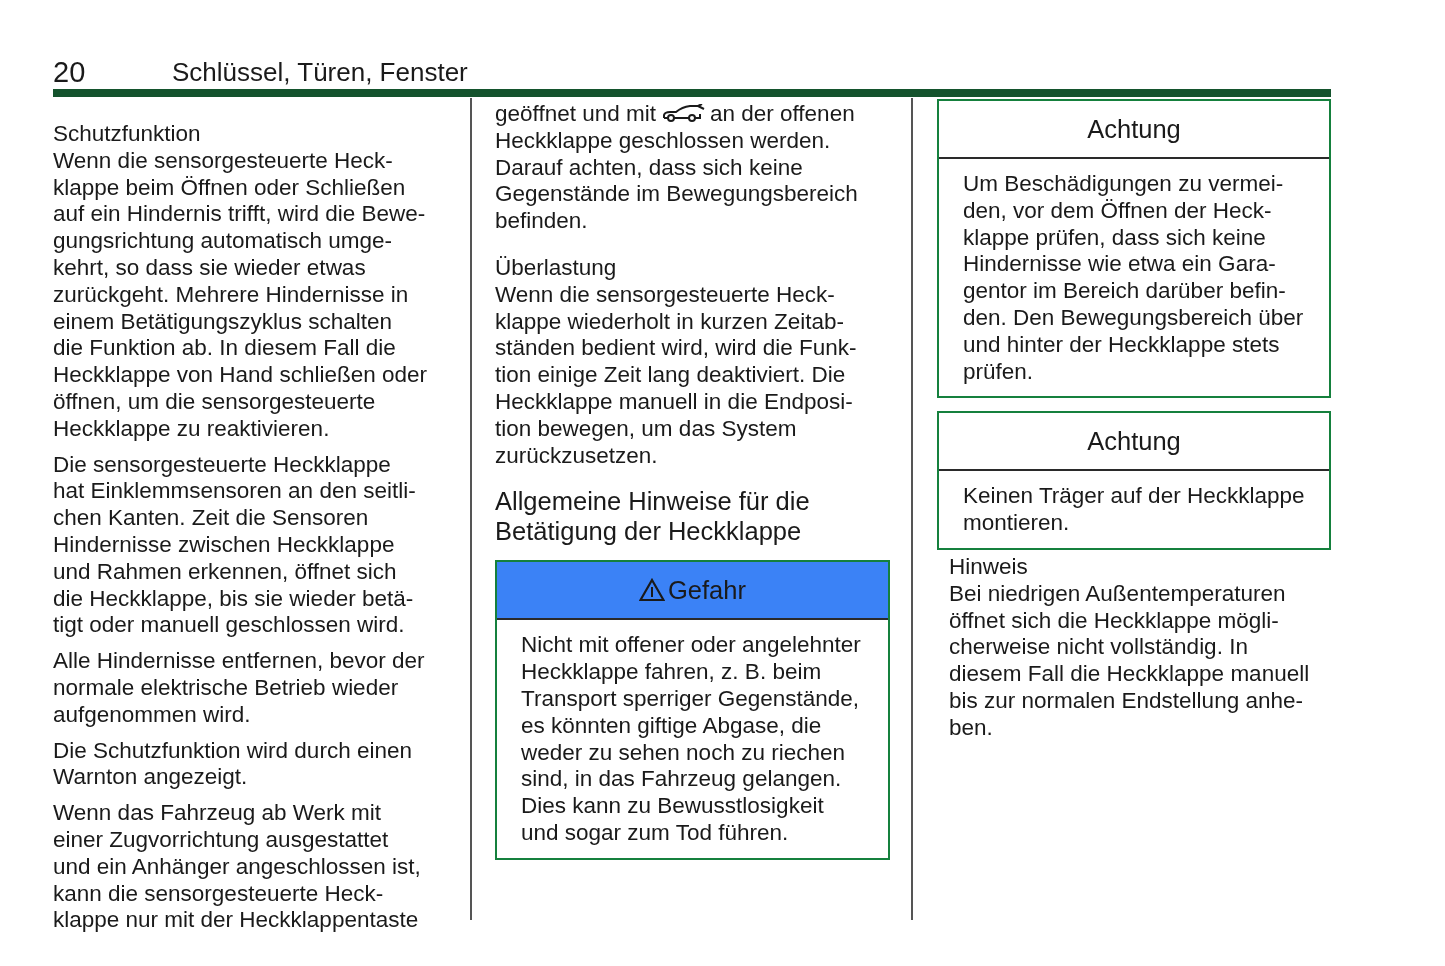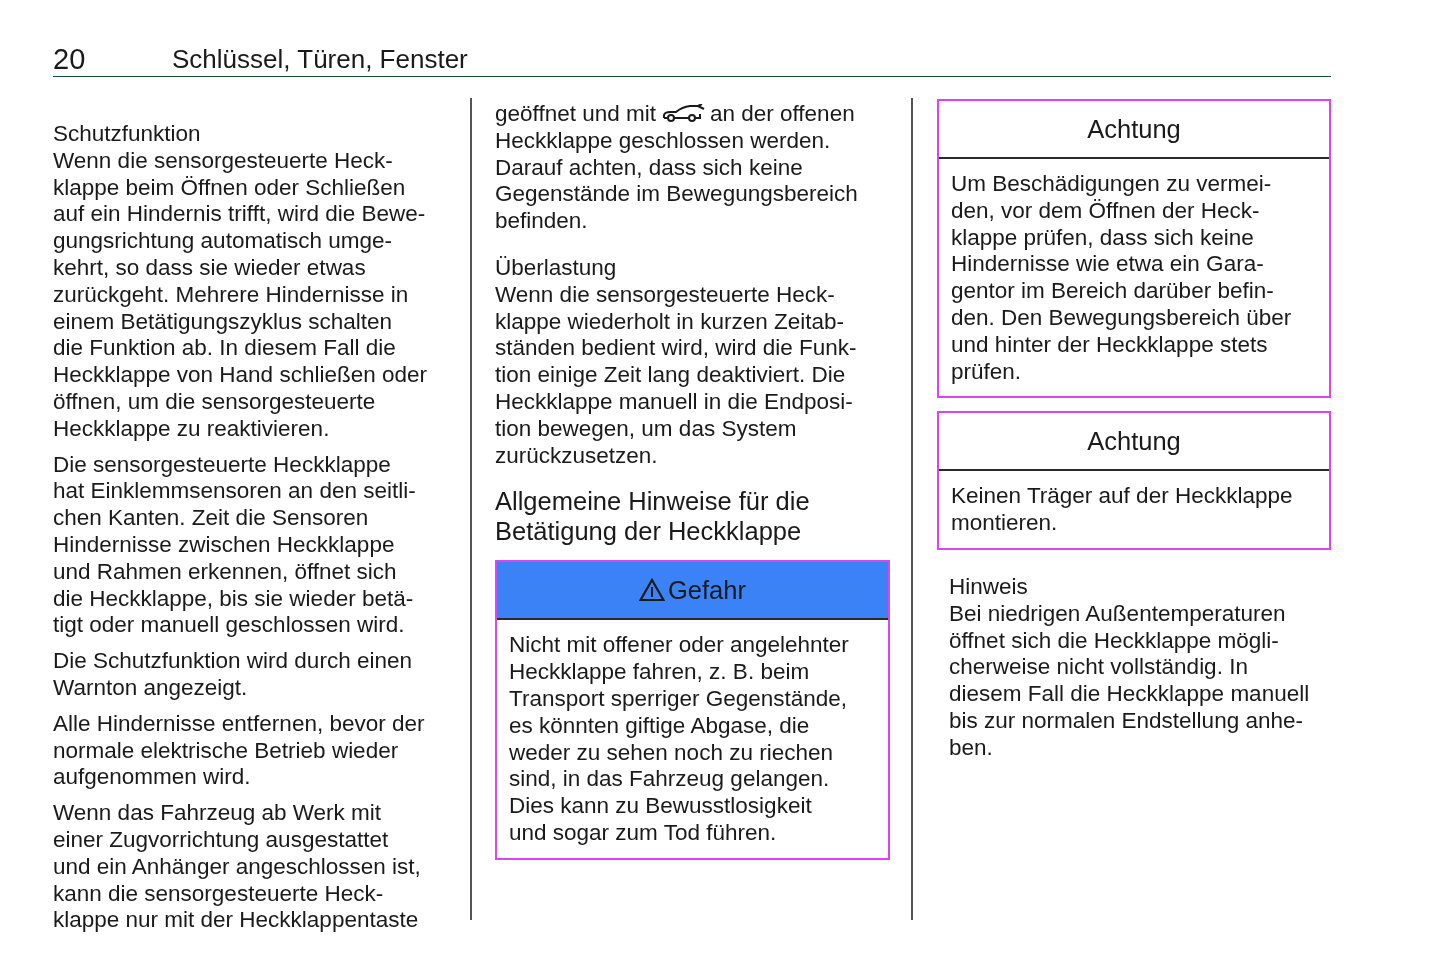--- a/index.html
+++ b/index.html
@@ -11,24 +11,24 @@
       width: 1445px;
       height: 966px;
       position: relative;
       font-family: "Liberation Sans", sans-serif;
       color: #1a1a1a;
       overflow: hidden;
     }
     .page-header {
       position: absolute;
       left: 53px;
-      top: 40px;
+      top: 53px;
       width: 1278px;
       height: 36px;
-      border-bottom: 1px solid #14532d;
+      border-bottom: 8px solid #14532d;
     }
     .page-number {
       position: absolute;
       left: 0;
       top: 2px;
       font-size: 29px;
       line-height: 34px;
     }
     .chapter-title {
       position: absolute;
@@ -56,35 +56,35 @@
       font-weight: normal;
       font-size: 22.5px;
     }
     .section-title {
       font-size: 25.5px;
       line-height: 29.5px;
       margin: 18px 0 14px 0;
       white-space: pre-line;
     }
     .box {
-      border: 2px solid #d946ef;
+      border: 2px solid #15803d;
       margin: 0;
     }
     .box-head {
       text-align: center;
       font-size: 25.5px;
       line-height: 29px;
       padding: 14px 0 13px 0;
       border-bottom: 2px solid #2a2a2a;
     }
     .box-head.danger {
       background: #3b82f6;
     }
     .box-body {
-      padding: 12px 12px 11px 12px;
+      padding: 12px 12px 11px 24px;
       white-space: pre-line;
     }
     .warn-icon {
       display: inline-block;
       width: 26px;
       height: 24px;
       vertical-align: -3px;
       margin-right: 3px;
     }
     .car-icon {
@@ -118,25 +118,25 @@
 Heckklappe von Hand schließen oder
 öffnen, um die sensorgesteuerte
 Heckklappe zu reaktivieren.</span></p>
   <p>Die sensorgesteuerte Heckklappe
 hat Einklemmsensoren an den seitli-
 chen Kanten. Zeit die Sensoren
 Hindernisse zwischen Heckklappe
 und Rahmen erkennen, öffnet sich
 die Heckklappe, bis sie wieder betä-
 tigt oder manuell geschlossen wird.</p>
-  <p>Die Schutzfunktion wird durch einen
-Warnton angezeigt.</p>
   <p>Alle Hindernisse entfernen, bevor der
 normale elektrische Betrieb wieder
 aufgenommen wird.</p>
+  <p>Die Schutzfunktion wird durch einen
+Warnton angezeigt.</p>
   <p>Wenn das Fahrzeug ab Werk mit
 einer Zugvorrichtung ausgestattet
 und ein Anhänger angeschlossen ist,
 kann die sensorgesteuerte Heck-
 klappe nur mit der Heckklappentaste</p>
 </div>
 
 <div class="col" style="left:495px; top:101px; width:395px;">
   <p><span>geöffnet und mit</span><span class="car-icon"><svg width="46" height="20" viewBox="0 0 46 20">
           <path d="M4 14 L4 11 Q5 8 10 8 L16 8 Q22 3 30 2 L38 2 L42 0" fill="none" stroke="#1a1a1a" stroke-width="2"></path>
@@ -186,19 +186,19 @@
 gentor im Bereich darüber befin-
 den. Den Bewegungsbereich über
 und hinter der Heckklappe stets
 prüfen.</div>
   </div>
   <div class="box" style="margin-top:13px;">
     <div class="box-head">Achtung</div>
     <div class="box-body">Keinen Träger auf der Heckklappe
 montieren.</div>
   </div>
-  <p style="margin-top:24px; padding-left:12px;"><span class="subhead">Hinweis</span><span>Bei niedrigen Außentemperaturen
+  <p style="margin-top:4px; padding-left:12px;"><span class="subhead">Hinweis</span><span>Bei niedrigen Außentemperaturen
 öffnet sich die Heckklappe mögli-
 cherweise nicht vollständig. In
 diesem Fall die Heckklappe manuell
 bis zur normalen Endstellung anhe-
 ben.</span></p>
 </div>
 
 </body></html>

